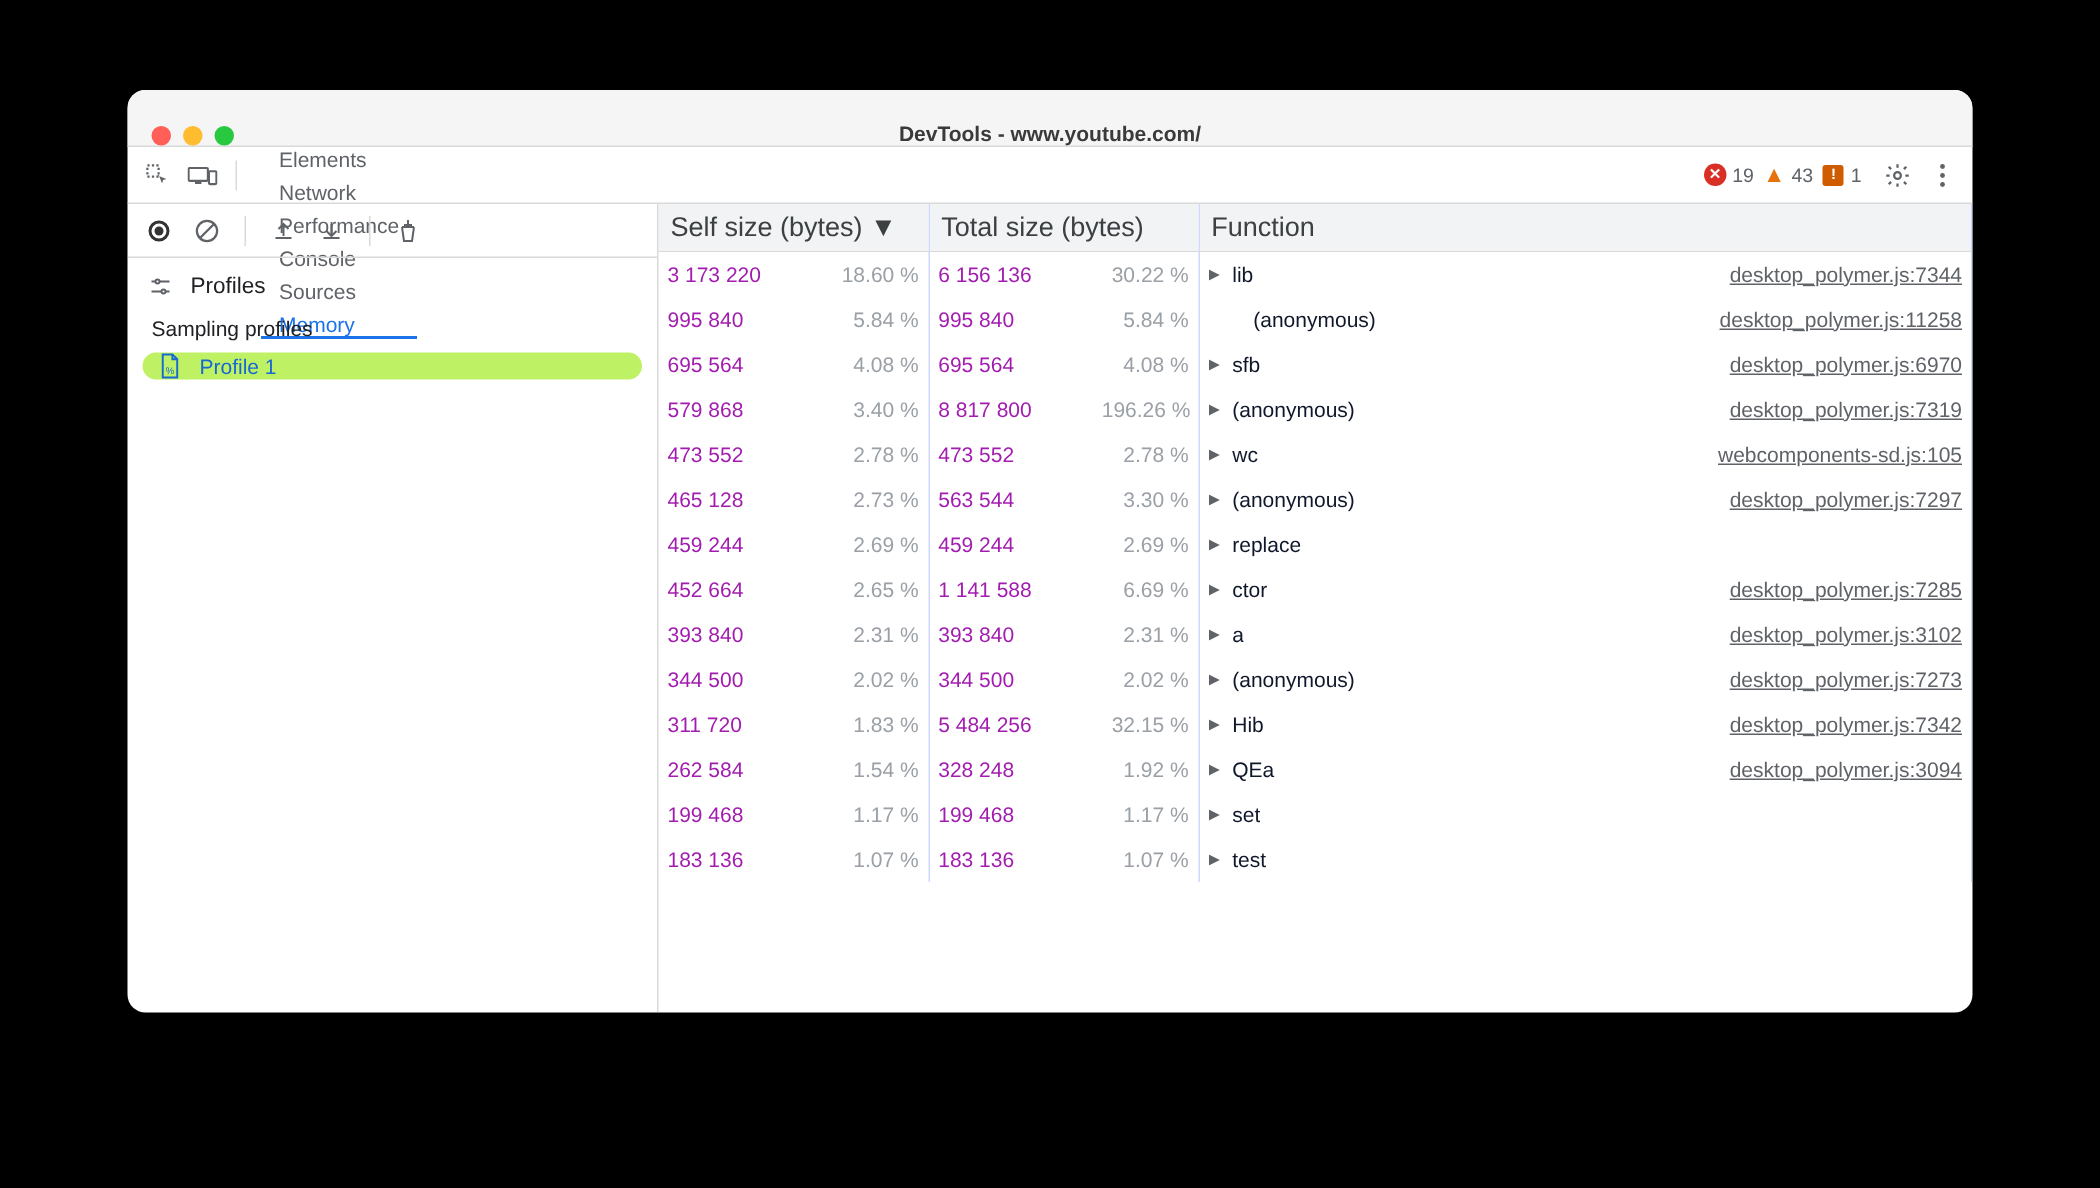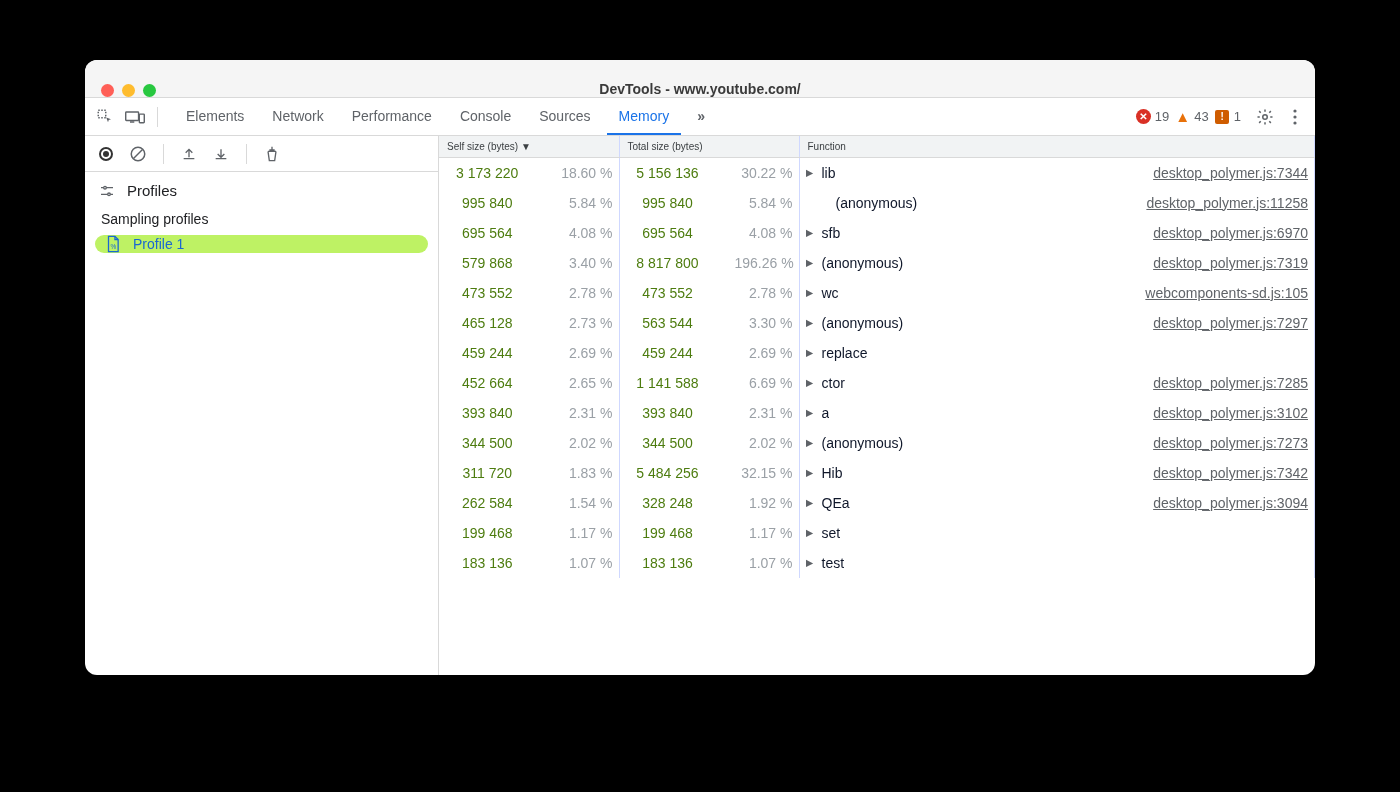--- a/index.html
+++ b/index.html
@@ -63,21 +63,21 @@
     width: 24px; height: 24px;
     display: flex; align-items: center; justify-content: center;
     cursor: pointer;
     color: #5f6368;
   }
   .toolbar .sep {
     width: 1px; height: 20px;
     background: #d9d9d9;
     margin: 0 4px;
   }
-  .tabs { display: flex; align-items: stretch; height: 100%; gap: 4px; margin-left:6px;}
+  .tabs { display: flex; align-items: stretch; height: 100%; gap: 4px; margin-left:6px;flex-direction:column;}
   .tab {
     padding: 0 12px;
     display: flex; align-items: center;
     font-size: 14px;
     color: #5f6368;
     cursor: pointer;
     border-bottom: 2px solid transparent;
   }
   .tab.active {
     color: #1a73e8;
@@ -163,41 +163,41 @@
   }
   table { border-collapse: collapse; width: 100%; table-layout: fixed; }
   thead th {
     position: sticky; top:0;
     background:#f1f3f4;
     border-bottom:1px solid #d9d9d9;
     border-right:1px solid #cfd8ff;
     font-weight: 400;
     text-align: left;
     padding: 5px 8px;
-    font-size: 10px;
+    font-size: 18px;
     color:#3c4043;
   }
   thead th.sortable { cursor:pointer; }
   .col-self { width: 180px; }
   .col-total { width: 180px; }
   tbody td {
     border-right: 1px solid #cfd8ff;
     padding: 4px 6px;
     font-size: 14px;
     vertical-align: middle;
     white-space: nowrap;
     overflow: hidden;
   }
   tbody tr { height: 30px; }
   .numcell {
     display:flex; justify-content:space-between; align-items:center;
     font-variant-numeric: tabular-nums;
     gap:6px;
   }
-  .numcell .val { color:#4d7c0f; text-align:center; flex:1;}
+  .numcell .val { color:#a21caf; text-align:left; flex:1;}
   .numcell .pct { color:#9aa0a6; width:58px; text-align:right;margin-left:19px;}
   .fncell { display:flex; align-items:center; justify-content:space-between; gap:8px; }
   .fncell .left { display:flex; align-items:center; gap:6px; overflow:hidden;}
   .fncell .tri { font-size:10px; color:#5f6368; width:10px; display:inline-block;}
   .fncell .name { color:#0f172a; }
   .fncell .link { color:#5f6368; text-decoration: underline; cursor:pointer; }
   svg { display:block; }
 </style>
 </head>
 <body>
@@ -350,21 +350,21 @@
           <tbody id="grid-body">
               <tr>
                 <td>
                   <div class="numcell">
                     <span class="val">3 173 220</span>
                     <span class="pct">18.60 %</span>
                   </div>
                 </td>
                 <td>
                   <div class="numcell">
-                    <span class="val">5 156 136</span>
+                    <span class="val">6 156 136</span>
                     <span class="pct">30.22 %</span>
                   </div>
                 </td>
                 <td>
                   <div class="fncell">
                     <span class="left">
                       <span class="tri">▶</span>
                       <span class="name">lib</span>
                     </span>
                     <span class="link">desktop_polymer.js:7344</span>

